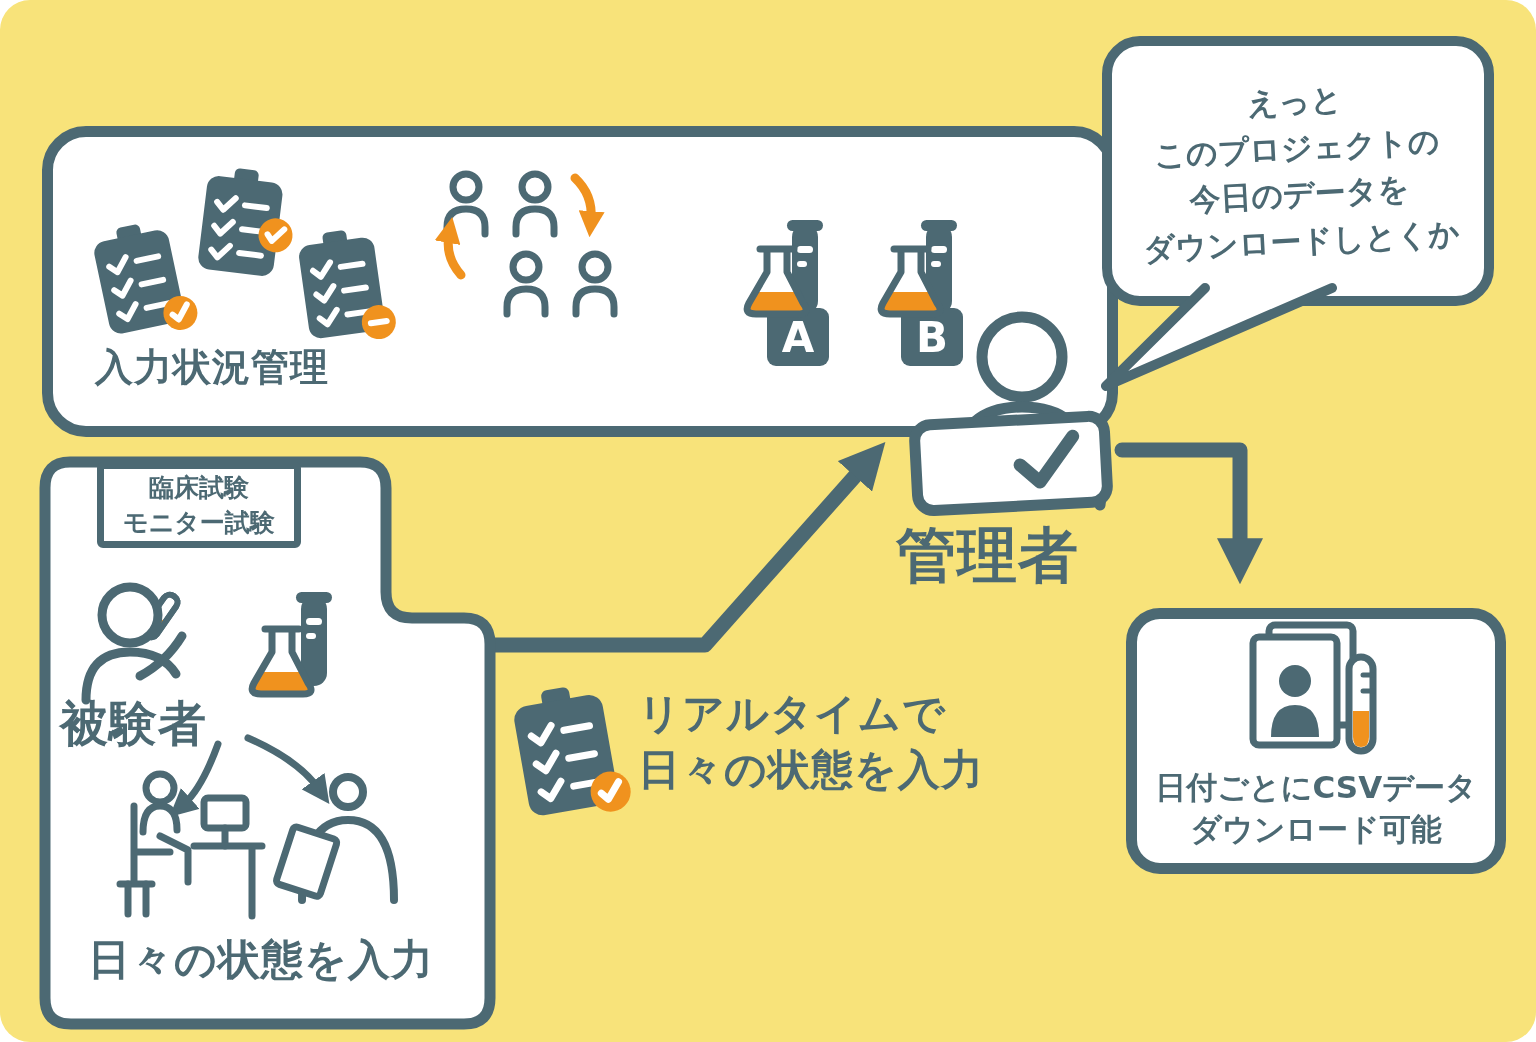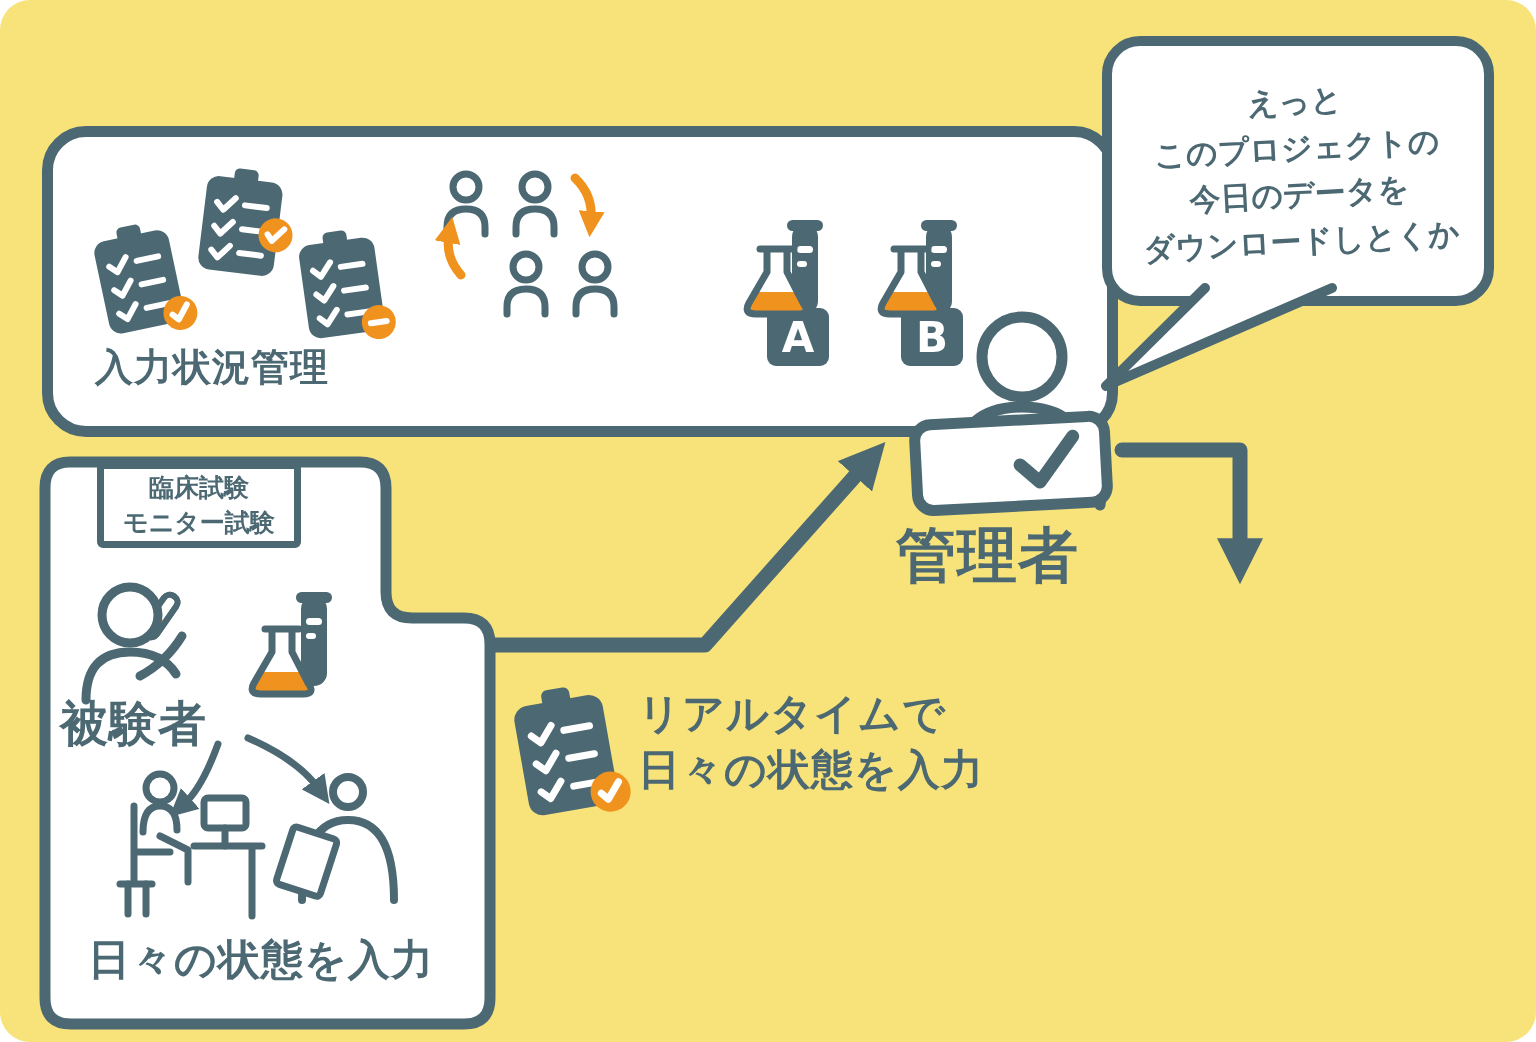--- a/index.html
+++ b/index.html
@@ -198,14 +198,32 @@
     <circle cx="152" cy="64" r="40" fill="#fff" stroke="#4C6973" stroke-width="11"></circle>
     <path d="M86 172 Q92 114 152 114 Q212 114 220 172" fill="#fff" stroke="#4C6973" stroke-width="11" stroke-linecap="round"></path>
     <path d="M220 150 Q236 176 230 212" fill="none" stroke="#4C6973" stroke-width="11" stroke-linecap="round"></path>
     <g transform="rotate(-3 150 170)">
       <rect x="46" y="127" width="190" height="86" rx="16" fill="#fff" stroke="#4C6973" stroke-width="11"></rect>
       <polyline points="150,172 169,190 204,146" fill="none" stroke="#4C6973" stroke-width="13" stroke-linecap="round" stroke-linejoin="round"></polyline>
     </g>
   </svg>
   <div class="lbl" style="left:896px;top:516px;font-size:60px;z-index:7">管理者</div>
 
+  <div class="panel" style="left:1126px;top:608px;width:380px;height:266px;border-radius:34px;z-index:2">
+    <svg width="358" height="244" style="left:0;top:0">
+      <g transform="translate(112,6)">
+        <rect x="20" y="0" width="84" height="100" rx="6" fill="#fff" stroke="#4C6973" stroke-width="7"></rect>
+        <rect x="4" y="12" width="84" height="108" rx="6" fill="#fff" stroke="#4C6973" stroke-width="7"></rect>
+        <circle cx="46" cy="56" r="16" fill="#4C6973"></circle>
+        <path d="M22 112 Q22 80 46 80 Q70 80 70 112 Z" fill="#4C6973"></path>
+        <g transform="translate(100,32)">
+          <rect x="0" y="0" width="24" height="94" rx="12" fill="#fff" stroke="#4C6973" stroke-width="7"></rect>
+          <path d="M4 54 H20 V80 Q20 90 12 90 Q4 90 4 80 Z" fill="#F0921E"></path>
+          <line x1="14" y1="18" x2="24" y2="18" stroke="#4C6973" stroke-width="5" stroke-linecap="round"></line>
+          <line x1="14" y1="34" x2="24" y2="34" stroke="#4C6973" stroke-width="5" stroke-linecap="round"></line>
+        </g>
+      </g>
+    </svg>
+    <div class="csv-text" style="top:148px">日付ごとにCSVデータ</div>
+    <div class="csv-text" style="top:190px">ダウンロード可能</div>
+  </div>
 
 </div>
 
 </body></html>

